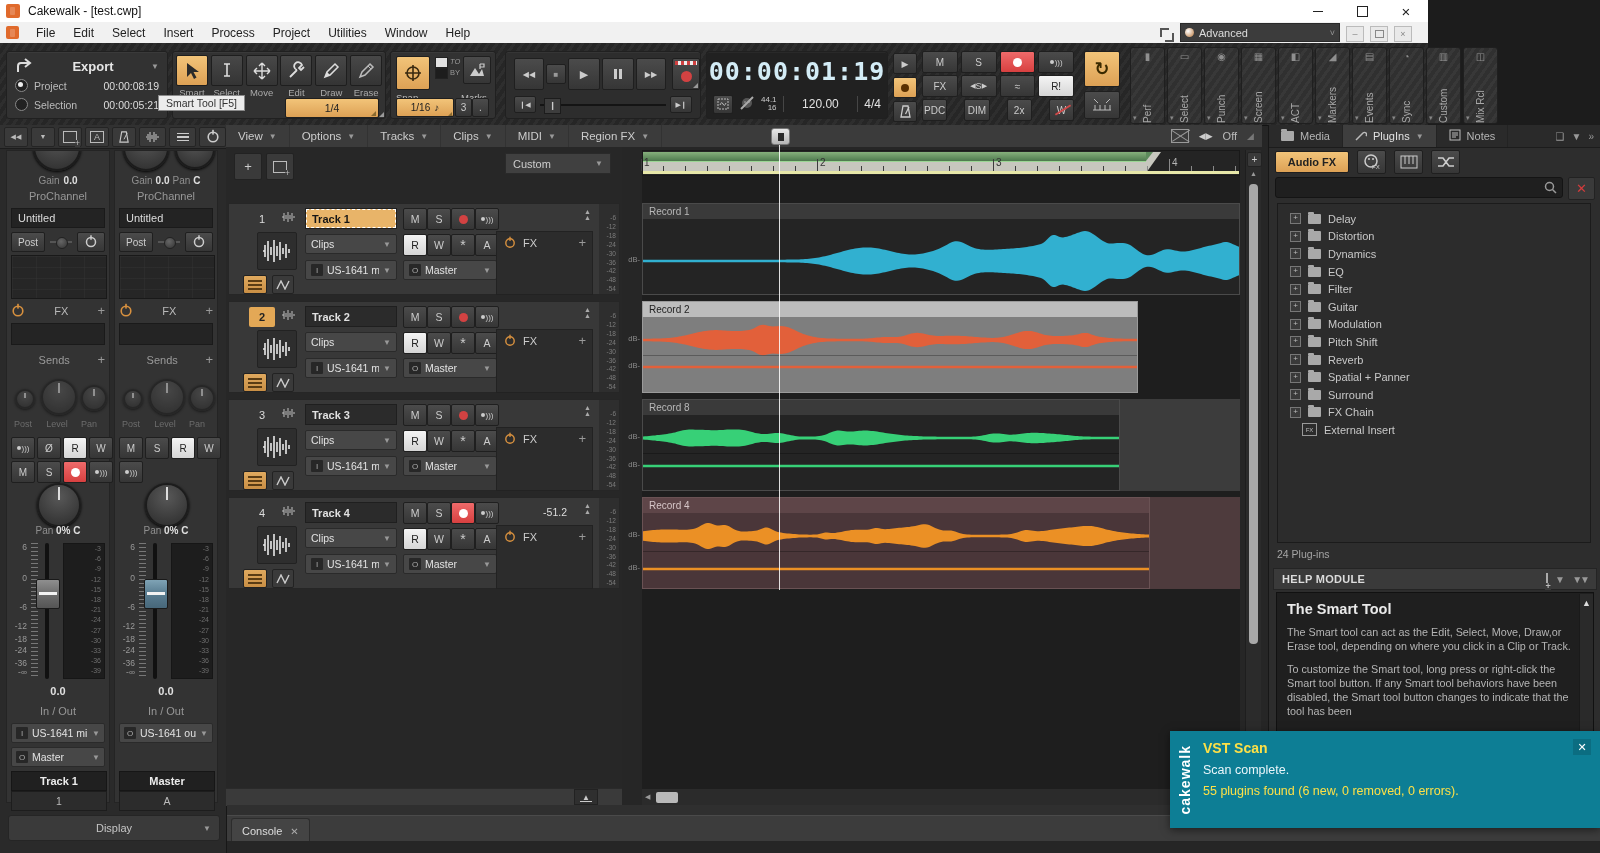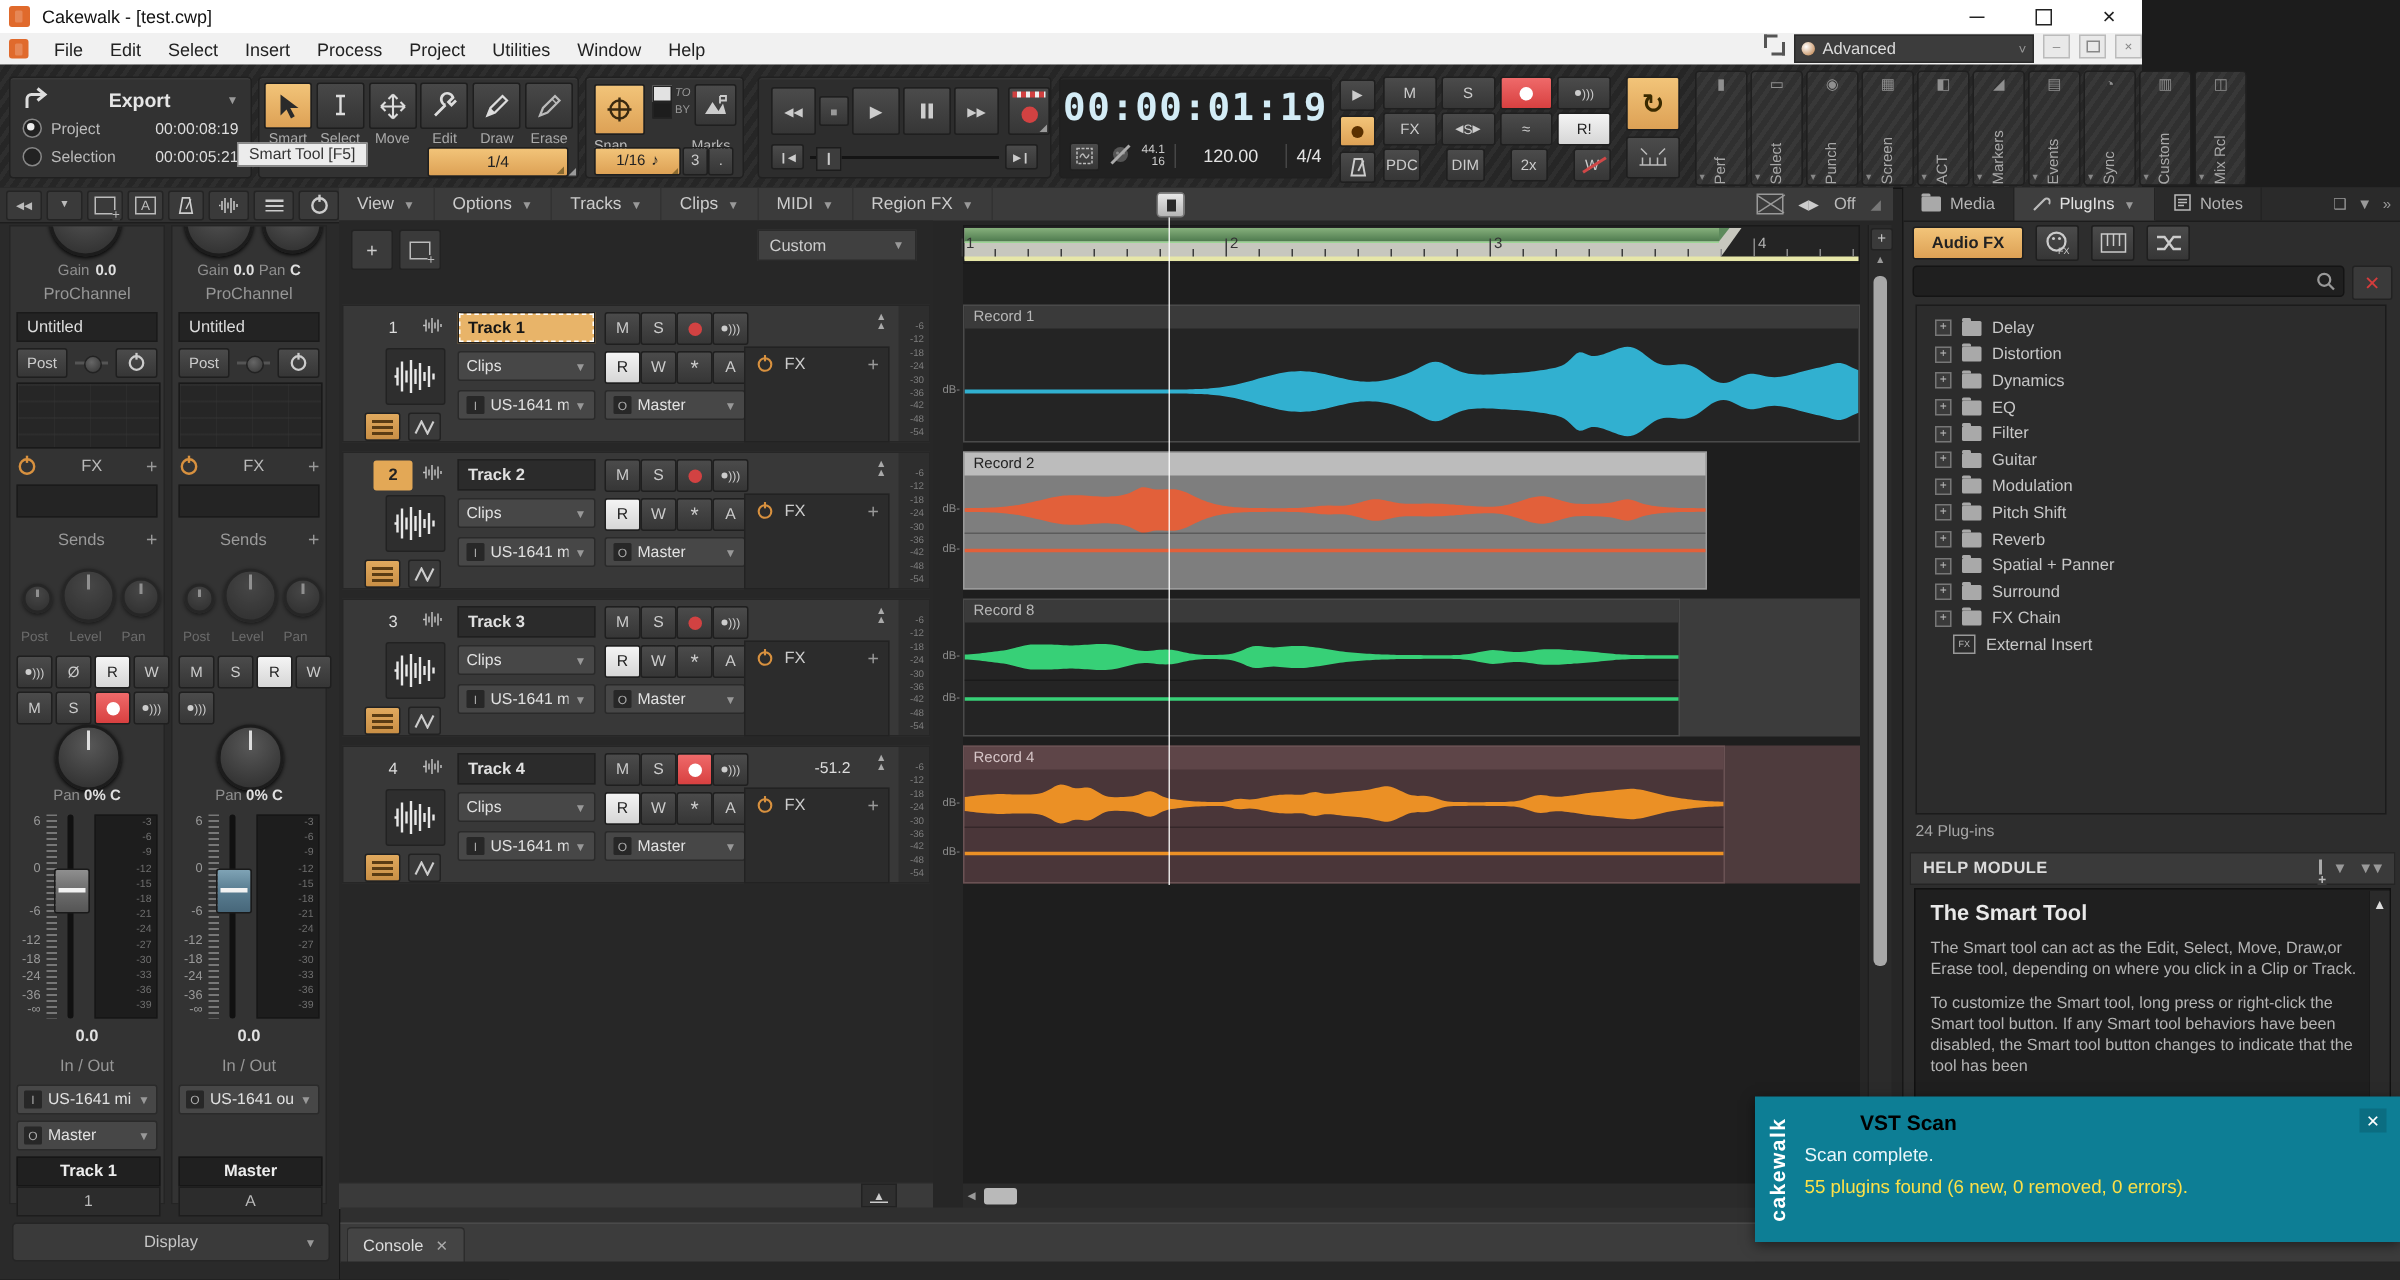--- a/index.html
+++ b/index.html
@@ -9,21 +9,21 @@
   .titlebar{position:absolute;left:0;top:0;width:100%;height:22px;background:#fff;color:#111;display:flex;align-items:center;}
   .appicon{width:14px;height:14px;background:#e06a2c;border-radius:2px;margin:0 8px 0 6px;position:relative;}
   .appicon::after{content:"";position:absolute;left:4px;top:3px;width:5px;height:8px;background:#fff3;border-radius:1px;}
   .title-text{font-size:12px;}
   .winbtns{margin-left:auto;display:flex;height:100%;}
   .winbtn{width:44px;height:100%;display:flex;align-items:center;justify-content:center;color:#222;font-size:12px;}
   .wmin{width:10px;height:1px;background:#222;display:inline-block;}
   .wmax{width:9px;height:9px;border:1px solid #222;display:inline-block;}
   .menubar{position:absolute;left:0;top:22px;width:100%;height:21px;background:#f1f1f1;border-bottom:1px solid #d8d8d8;display:flex;align-items:center;color:#222;}
   .menu-item{padding:0 9px;font-size:12px;}
-  .mb-right{margin-left:auto;display:flex;align-items:flex-start;gap:6px;padding-right:0;}
+  .mb-right{margin-left:auto;display:flex;align-items:flex-end;gap:6px;padding-right:16px;}
   .expand-ic{width:14px;height:14px;position:relative;}
   .expand-ic::before,.expand-ic::after{content:"";position:absolute;width:7px;height:7px;border-left:2px solid #555;border-top:2px solid #555;}
   .expand-ic::before{left:0;top:0;transform:rotate(0deg);}
   .expand-ic::after{right:0;bottom:0;transform:rotate(180deg);}
   .adv-dd{width:150px;height:17px;background:#3c3c3c;border:1px solid #2a2a2a;color:#ddd;display:flex;align-items:center;font-size:11px;padding:0 4px;gap:5px;}
   .adv-lamp{width:9px;height:9px;border-radius:50%;background:radial-gradient(circle at 35% 35%,#fff,#b8763a);}
   .adv-car{margin-left:auto;color:#999;font-size:9px;}
   .mwb{width:16px;height:14px;background:#e9e9e9;border:1px solid #bbb;display:flex;align-items:center;justify-content:center;color:#888;font-size:9px;}
   
   .controlbar{position:absolute;left:0;top:43px;width:100%;height:82px;
@@ -197,21 +197,21 @@
   .help-hdr .br-icons{padding-right:0;}
   .help-body{position:absolute;left:3px;top:24px;width:318px;height:208px;background:#1f1f1f;border:1px solid #111;box-sizing:border-box;padding:8px 22px 0 10px;}
   .help-title{font-size:14.5px;font-weight:bold;color:#e9e9e9;margin-bottom:8px;}
   .help-p{font-size:10.8px;color:#b4b4b4;line-height:1.3;margin-bottom:9px;}
   .help-scroll{position:absolute;right:4px;top:26px;width:13px;height:204px;background:#2a2a2a;border-left:1px solid #1a1a1a;}
   .hs-up{position:absolute;left:1px;top:2px;width:11px;height:14px;color:#ddd;font-size:9px;display:flex;align-items:center;justify-content:center;}
   
   .toast{position:absolute;left:1170px;top:731px;width:430px;height:97px;background:#0d7e95;box-shadow:0 2px 8px rgba(0,0,0,.5);z-index:20;}
   .toast-brand{position:absolute;left:2px;top:0;bottom:0;width:26px;display:flex;align-items:center;justify-content:center;}
   .toast-brand span{writing-mode:vertical-rl;transform:rotate(180deg);color:#fff;font-weight:bold;font-size:14px;letter-spacing:1px;}
-  .toast-title{position:absolute;left:33px;top:9px;color:#000000;font-weight:bold;font-size:14px;margin-left:37px;}
+  .toast-title{position:absolute;left:33px;top:9px;color:#fde047;font-weight:bold;font-size:14px;}
   .toast-l1{position:absolute;left:33px;top:32px;color:#eaf6fa;font-size:12.5px;}
   .toast-l2{position:absolute;left:33px;top:53px;color:#fde047;font-size:12.5px;}
   .toast-x{position:absolute;right:9px;top:8px;width:18px;height:16px;background:#0b6d81;color:#fff;font-size:11px;display:flex;align-items:center;justify-content:center;}
   
   .multidock{position:absolute;left:227px;top:805px;width:1373px;height:48px;background:#2f2f2f;}
   .md-bar{position:absolute;left:0;top:10px;width:100%;height:26px;background:#3c3c3c;border-top:1px solid #4a4a4a;}
   .md-tab{position:absolute;left:4px;top:2px;height:24px;padding:0 10px;background:#444;border:1px solid #2c2c2c;border-bottom:none;border-radius:3px 3px 0 0;display:flex;align-items:center;gap:8px;color:#ddd;font-size:11px;}
   .md-tab .x{color:#aaa;font-size:10px;}
   .md-bottom{position:absolute;left:0;top:36px;width:100%;height:12px;background:#262626;}
   .echoic{display:flex;align-items:center;gap:1px;font-size:8px;color:currentColor;}

